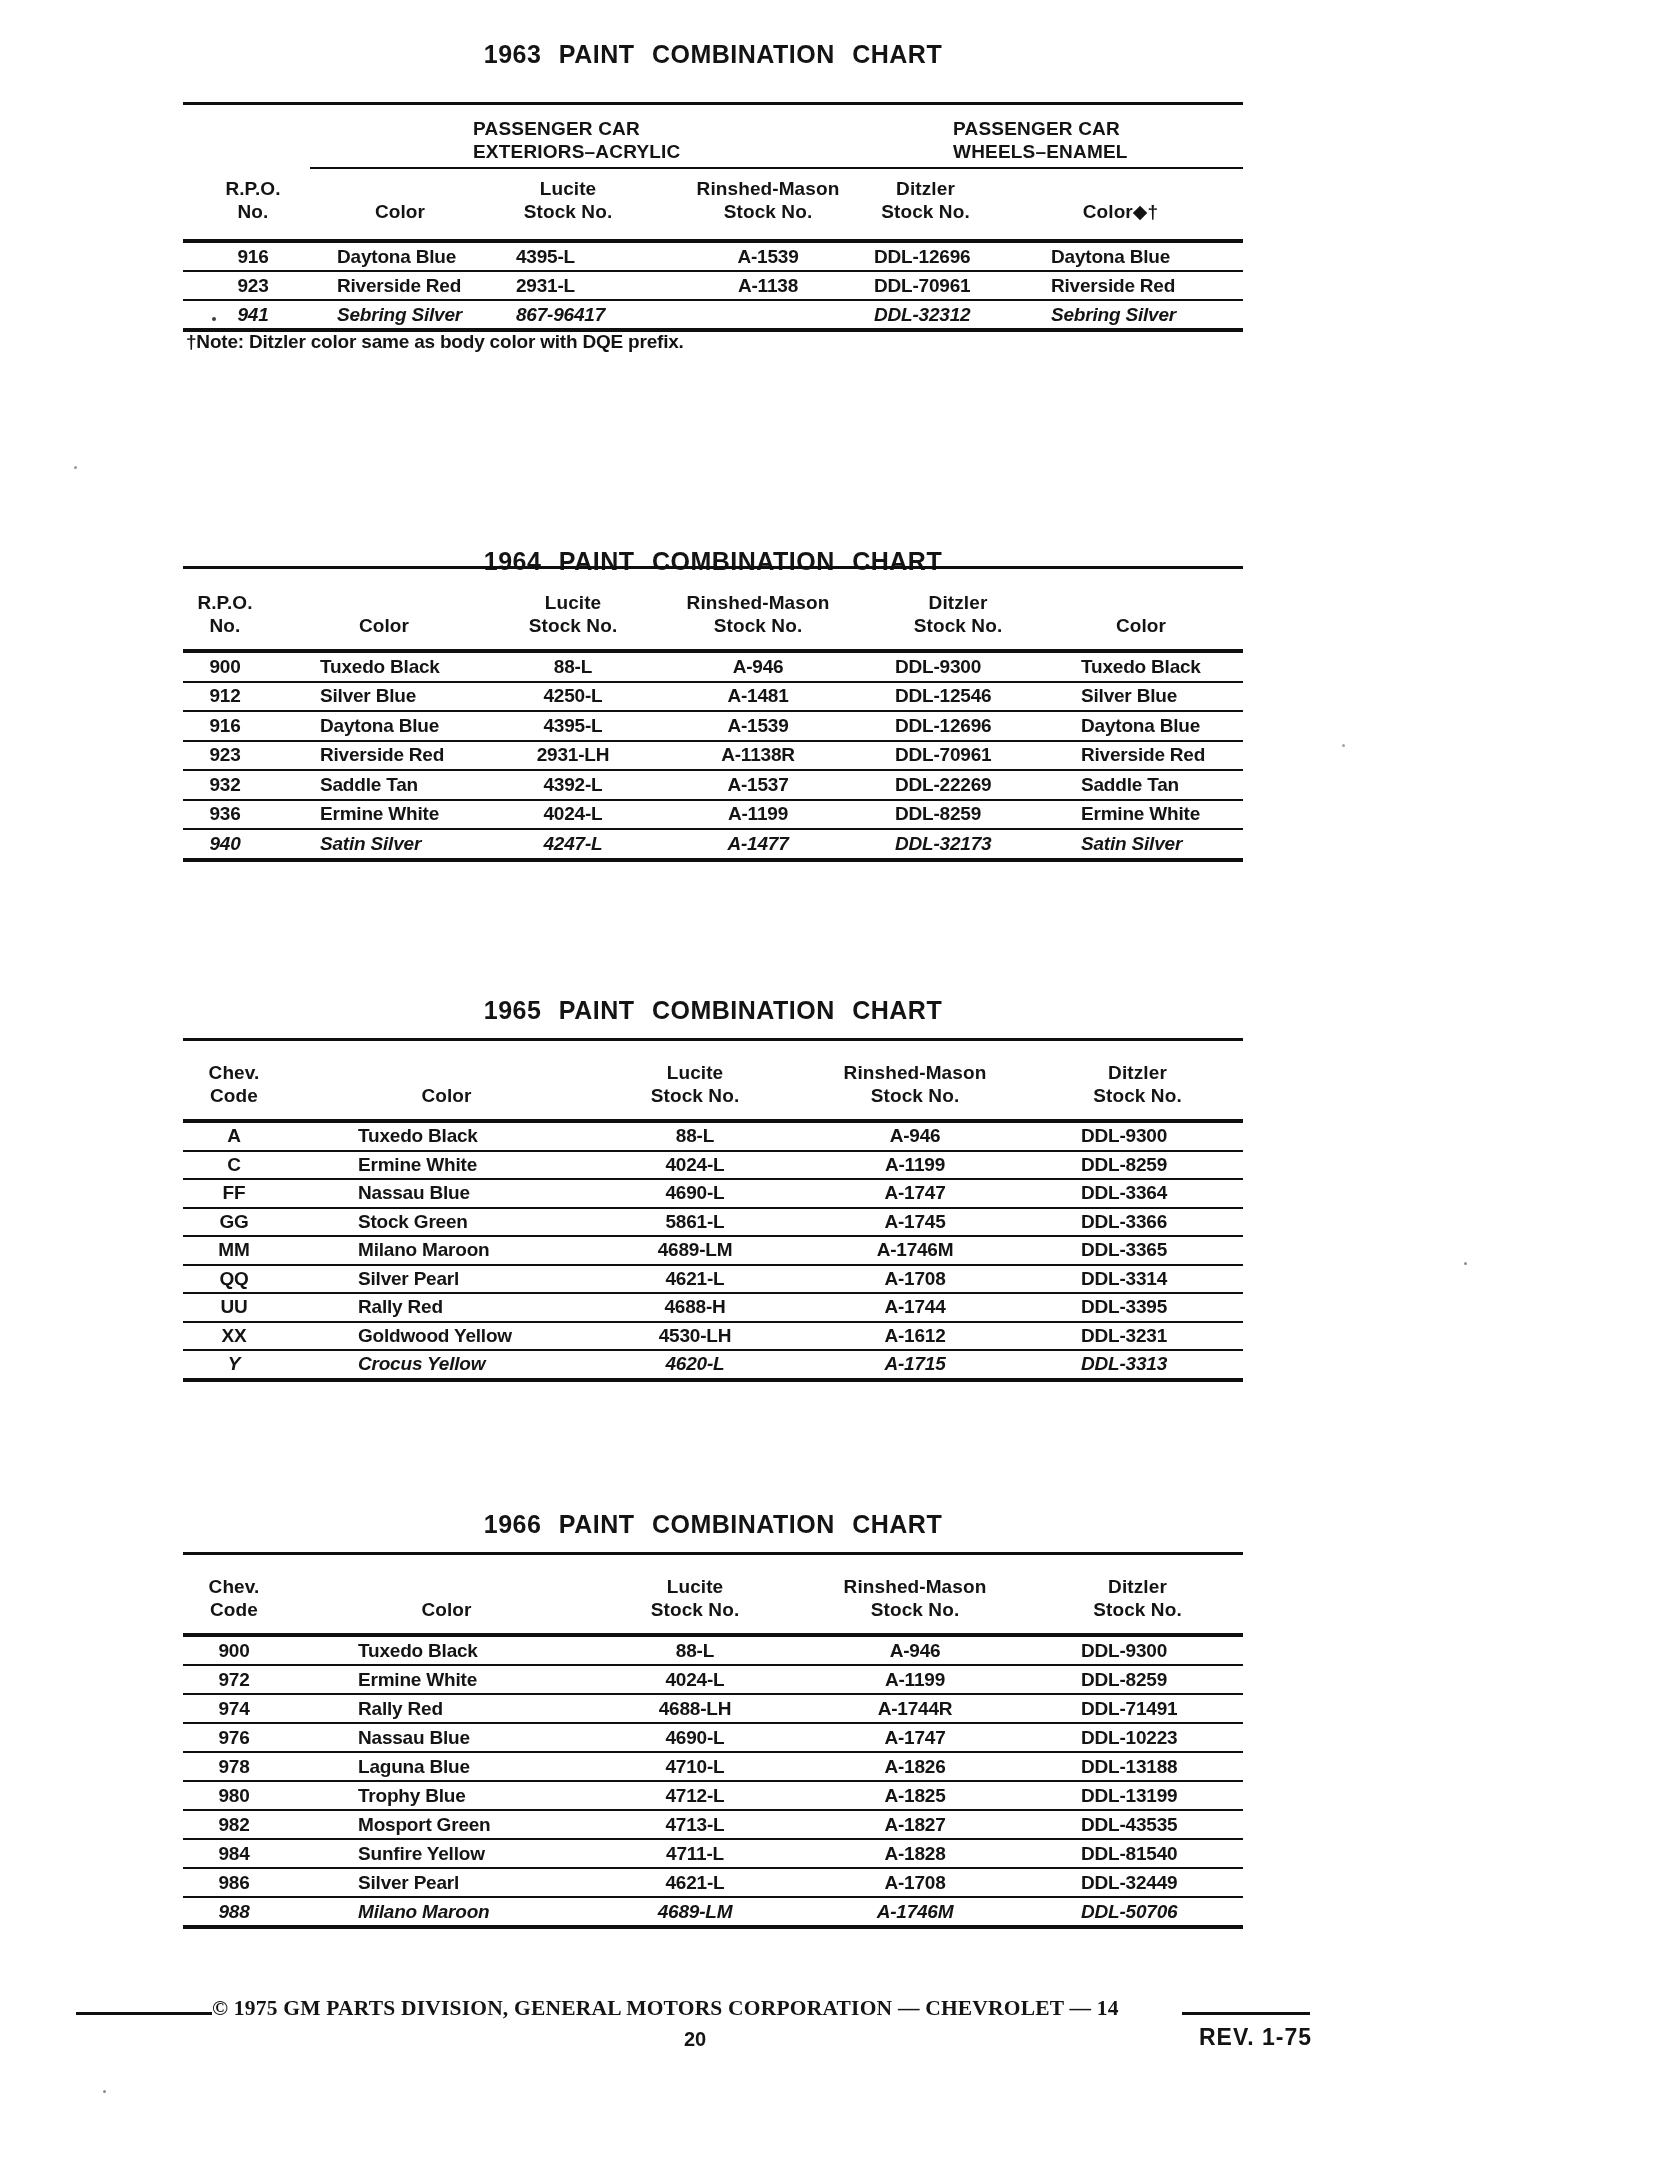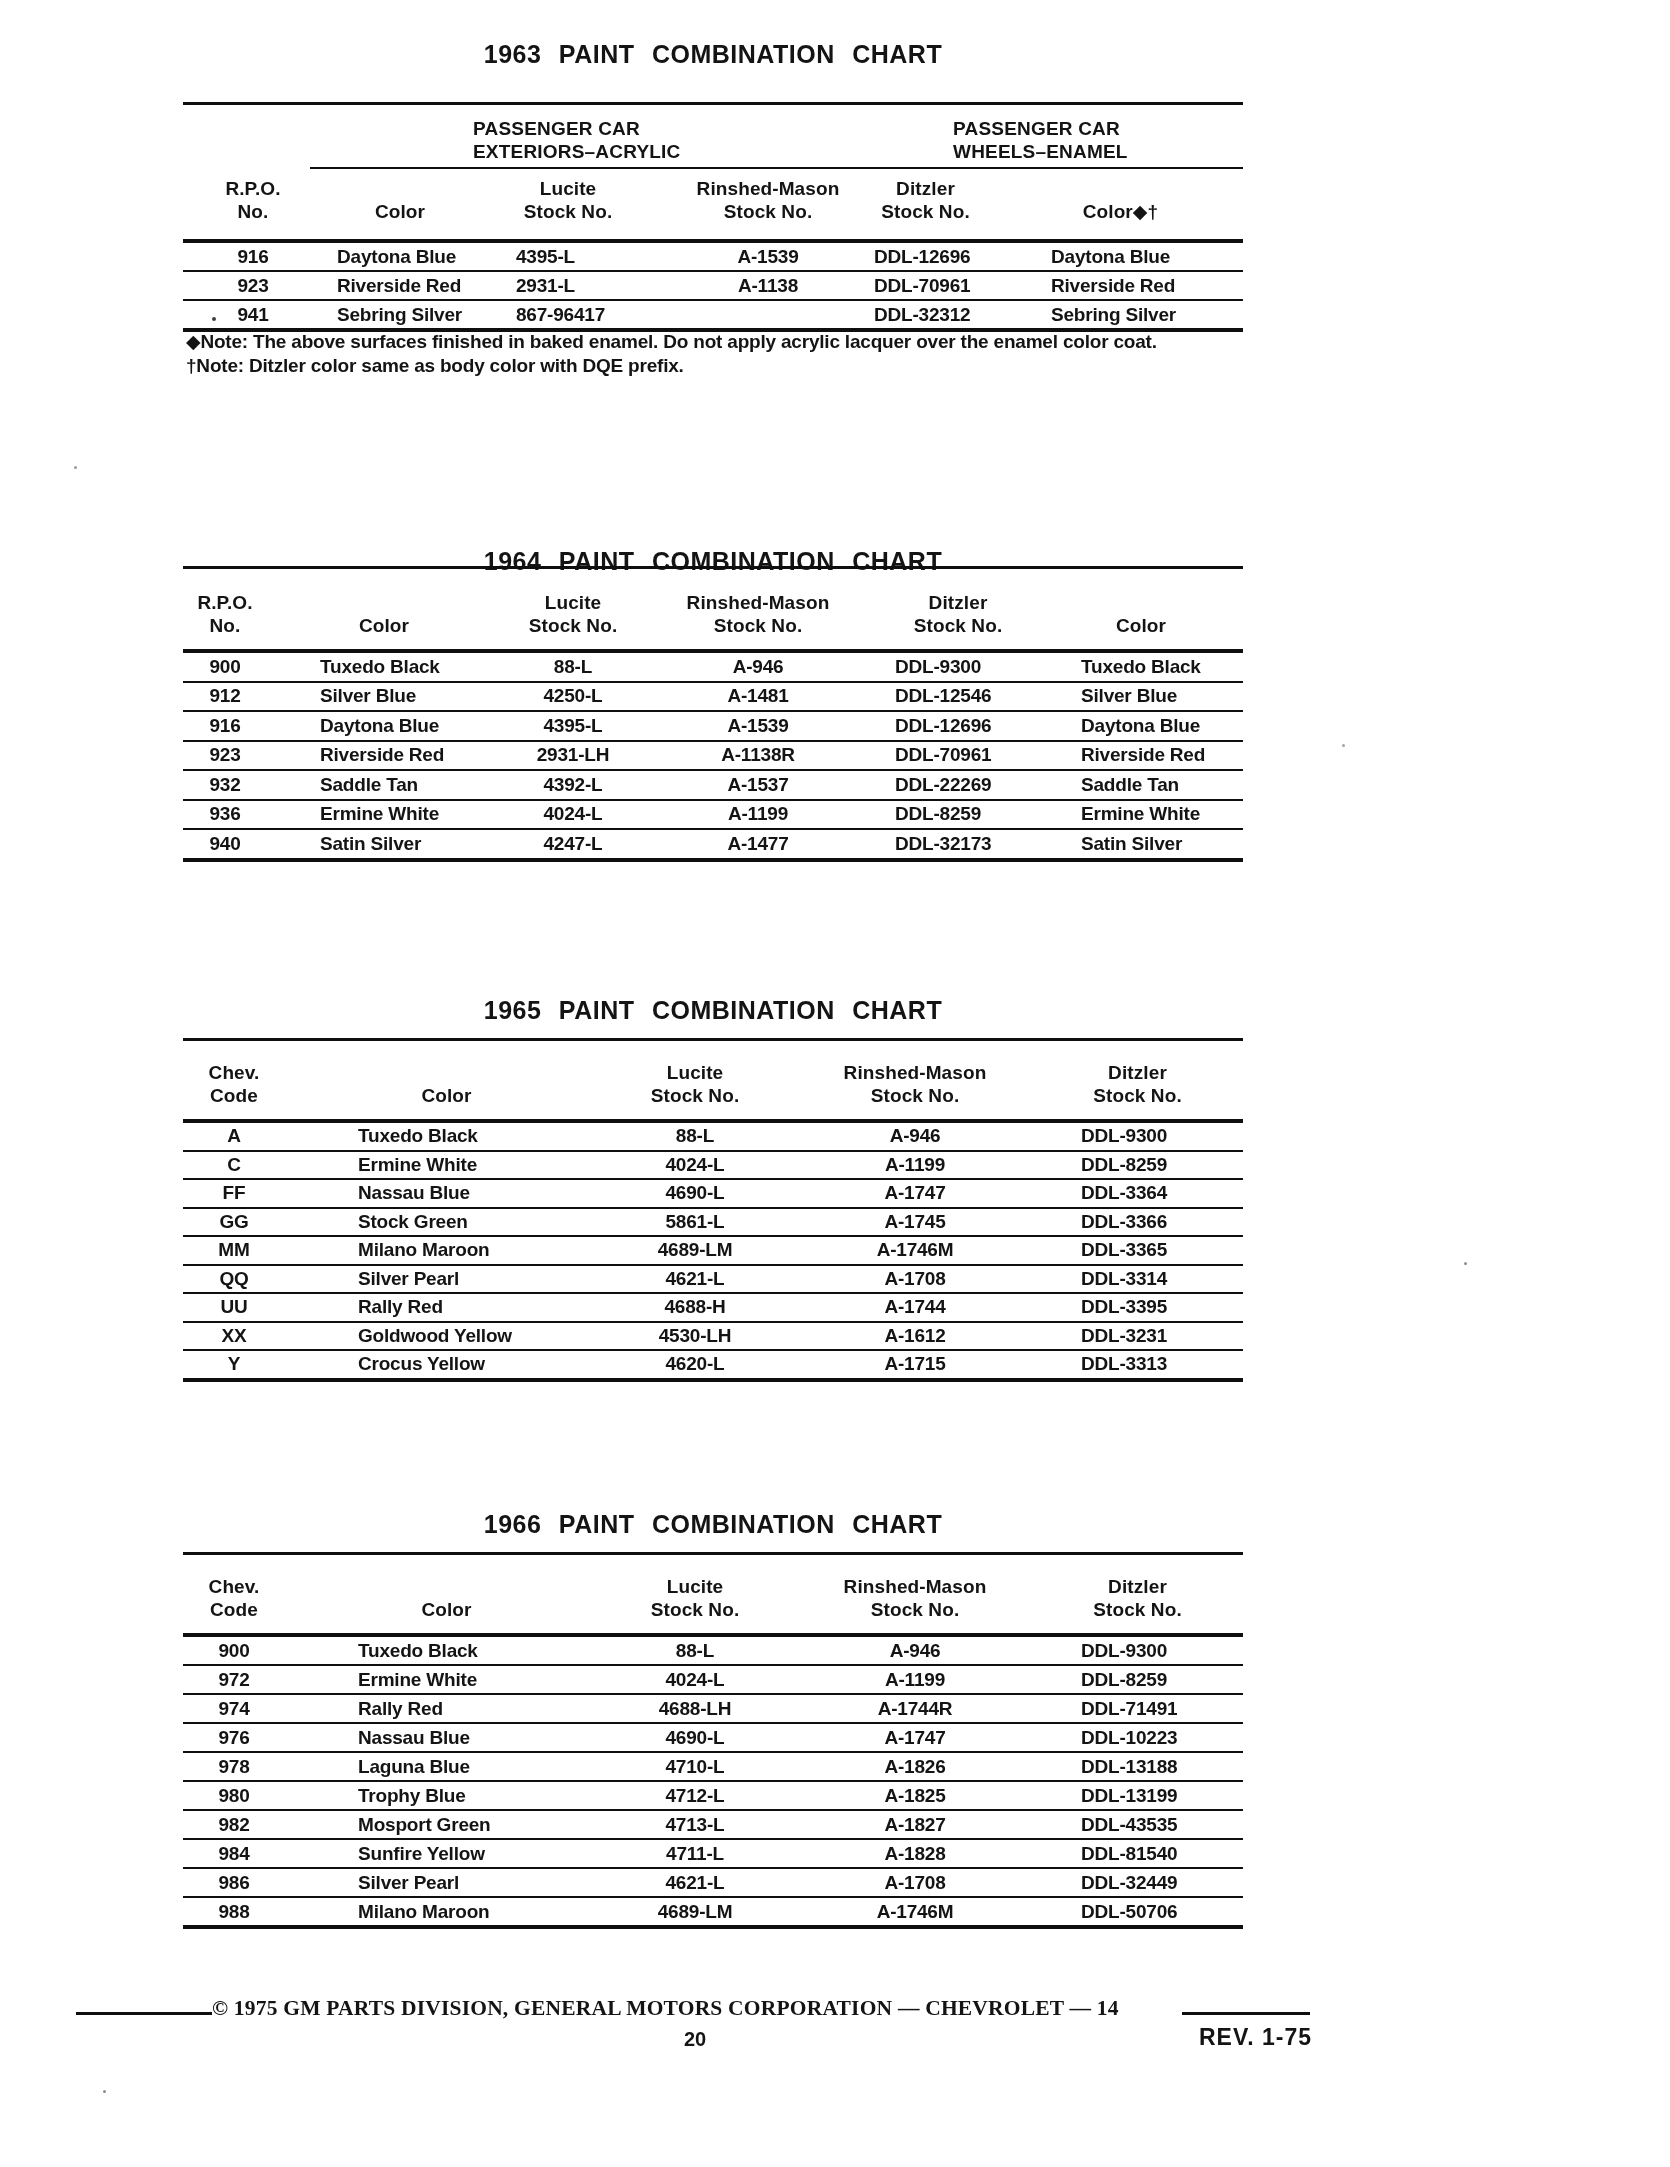--- a/index.html
+++ b/index.html
@@ -20,21 +20,21 @@
   
   .hdrS{position:relative;display:grid;grid-template-columns:var(--cols);align-items:end;
         border-bottom:4px solid #0f0f0f;padding-bottom:12px;box-sizing:border-box;}
   .t64 .hdrS{height:84px;}.t65 .hdrS{height:82px;}.t66 .hdrS{height:82px;}
   .hc{text-align:center;font-size:19px;line-height:23px;letter-spacing:.1px;white-space:nowrap;}
   .hc div{min-height:23px;}
   
   .row{display:grid;grid-template-columns:var(--cols);align-items:center;
        border-bottom:2.2px solid #0f0f0f;font-size:19px;letter-spacing:-.2px;}
   .t63 .row{height:27px}.t64 .row{height:27.5px}.t65 .row{height:26.5px}.t66 .row{height:27px}
-  .rows .row:last-child{border-bottom:4px solid #0f0f0f;}
+  .rows .row:last-child{border-bottom:4px solid #0f0f0f;font-style:italic;}
   .c{white-space:nowrap;}
   
   .t63 .row .c:nth-child(1){text-align:center;}
   .t63 .row .c:nth-child(2){padding-left:14px;}
   .t63 .row .c:nth-child(3){padding-left:13px;}
   .t63 .row .c:nth-child(4){text-align:center;}
   .t63 .row .c:nth-child(5){padding-left:16px;}
   .t63 .row .c:nth-child(6){padding-left:8px;}
   .t63 .hc:nth-child(2){padding-right:26px;}
   .t63 .hc:nth-child(3){padding-right:45px;}
@@ -135,21 +135,20 @@
           <div class="c">Sebring Silver</div>
           <div class="c">867-96417</div>
           <div class="c"></div>
           <div class="c">DDL-32312</div>
           <div class="c">Sebring Silver</div>
         </div>
     </div>
   </div>
 
   <div class="notes" style="top:330px">
-    <p>◆Note: The above surfaces finished in baked enamel. Do not apply acrylic lacquer over the enamel color coat.</p>
     <p>†Note: Ditzler color same as body color with DQE prefix.</p>
   </div>
 
   <h1 class="ctitle" style="top:547px">1964 PAINT COMBINATION CHART</h1>
 
   <div class="tbl t64" style="top:566px">
     <div class="hdrS">
       <div class="hc">
           <div>R.P.O.</div>
           <div>No.</div>

